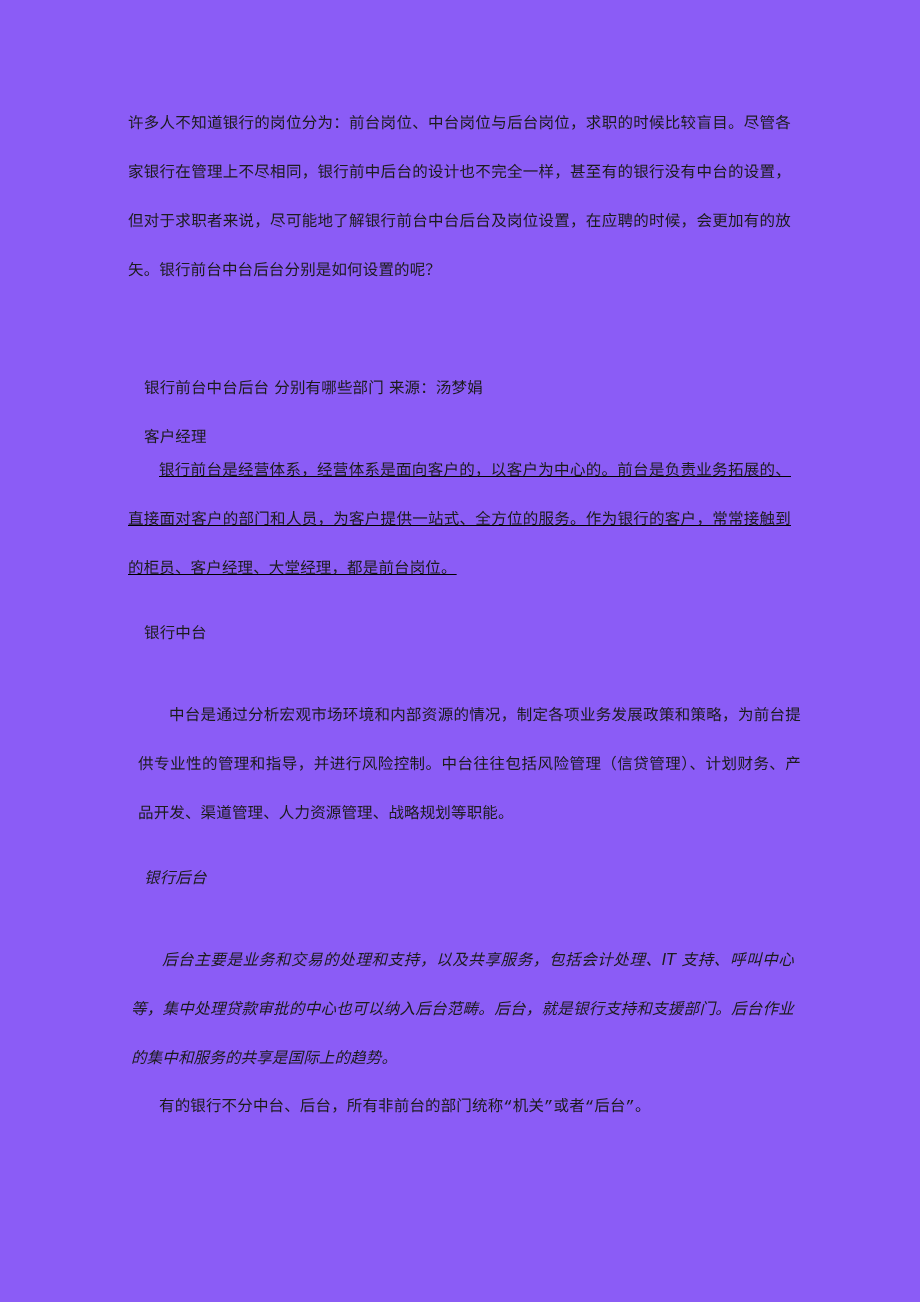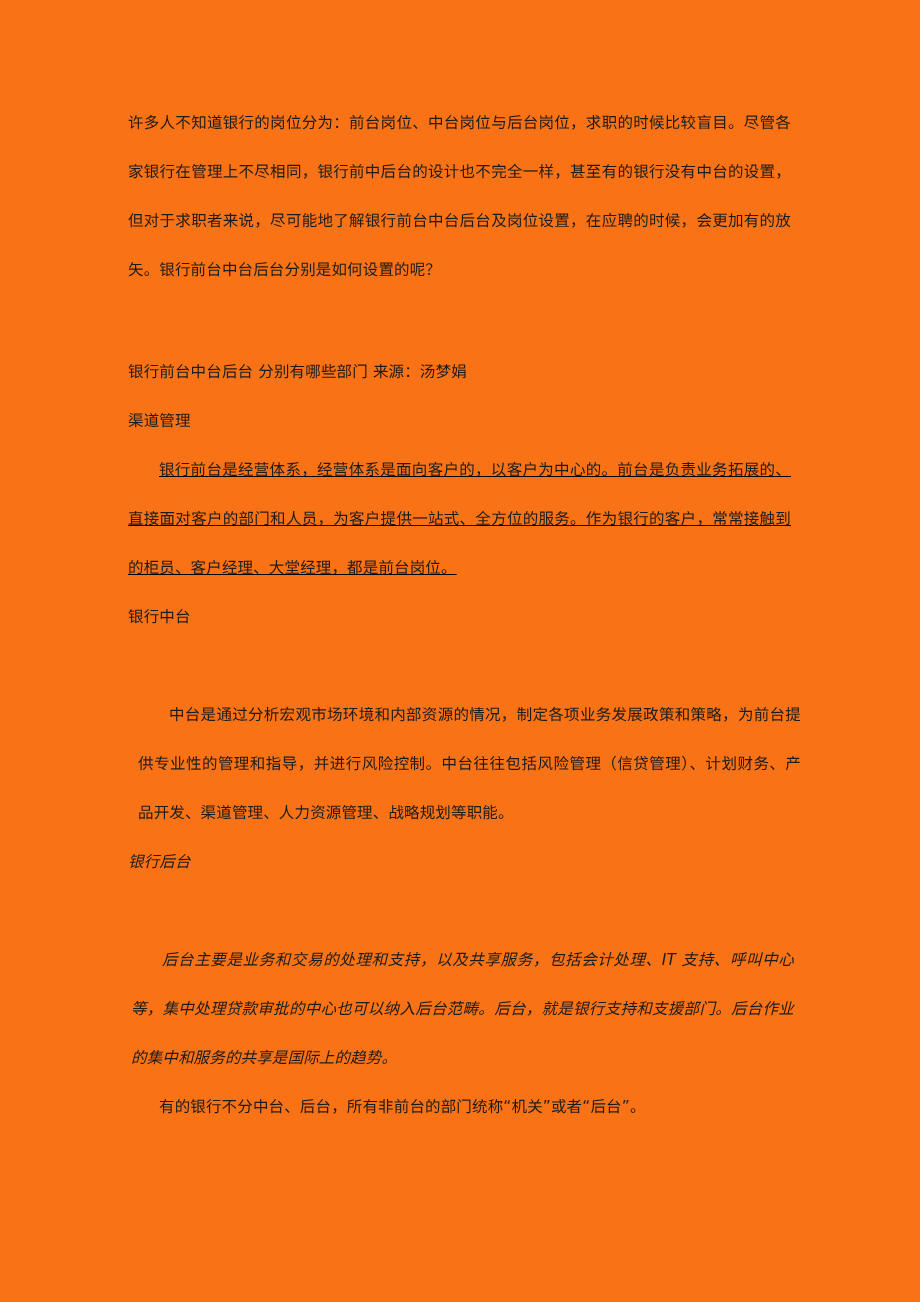--- a/index.html
+++ b/index.html
@@ -10,21 +10,21 @@
   }
 
   body {
     font-family: "DejaVu Sans", "Liberation Sans", sans-serif;
   }
 
   .page {
     position: relative;
     width: 920px;
     height: 1302px;
-    background: #f97316;
+    background: #8b5cf6;
     overflow: hidden;
     box-sizing: border-box;
   }
 
   .content {
     position: absolute;
     left: 128px;
     top: 0;
     width: 663px;
   }
@@ -41,55 +41,55 @@
     word-break: break-all;
     white-space: normal;
   }
 
   .para.indent {
     text-indent: 2em;
   }
 
   
   .line {
-    margin: 0;
+    margin: 16px;
     color: #1c1c1c;
     font-size: 15.5px;
     line-height: 49px;
     text-align: left;
     letter-spacing: 0.15px;
     white-space: nowrap;
   }
 
   .block-intro   { position: absolute; top: 99px;  left: 0; width: 663px; }
   .block-source  { position: absolute; top: 348px; left: 0; width: 663px; }
   .block-front   { position: absolute; top: 397px; left: 0; width: 663px; }
   .block-frontp  { position: absolute; top: 446px; left: 0; width: 663px; text-decoration: underline; }
   .block-middle  { position: absolute; top: 593px; left: 0; width: 663px; }
   .block-middlep { position: absolute; top: 691px; left: 0; width: 663px; margin-left: 10px; }
   .block-back    { position: absolute; top: 838px; left: 0; width: 663px; font-style: italic; }
   .block-backp   { position: absolute; top: 936px; left: 3px; width: 663px; font-style: italic; }
-  .block-final   { position: absolute; top: 1083px; left: 0; width: 663px; }
+  .block-final   { position: absolute; top: 1083px; left: 0; width: 663px; font-family: Liberation Mono, monospace; }
 </style>
 </head>
 <body>
 
 <div class="page">
   <div class="content">
 
     <div class="block-intro">
       <p class="para">许多人不知道银行的岗位分为：前台岗位、中台岗位与后台岗位，求职的时候比较盲目。尽管各家银行在管理上不尽相同，银行前中后台的设计也不完全一样，甚至有的银行没有中台的设置，但对于求职者来说，尽可能地了解银行前台中台后台及岗位设置，在应聘的时候，会更加有的放矢。银行前台中台后台分别是如何设置的呢？</p>
     </div>
 
     <div class="block-source">
       <p class="line">银行前台中台后台 分别有哪些部门 来源：汤梦娟</p>
     </div>
 
     <div class="block-front">
-      <p class="line">渠道管理</p>
+      <p class="line">客户经理</p>
     </div>
 
     <div class="block-frontp">
       <p class="para indent">银行前台是经营体系，经营体系是面向客户的，以客户为中心的。前台是负责业务拓展的、直接面对客户的部门和人员，为客户提供一站式、全方位的服务。作为银行的客户，常常接触到的柜员、客户经理、大堂经理，都是前台岗位。</p>
     </div>
 
     <div class="block-middle">
       <p class="line">银行中台</p>
     </div>
 

